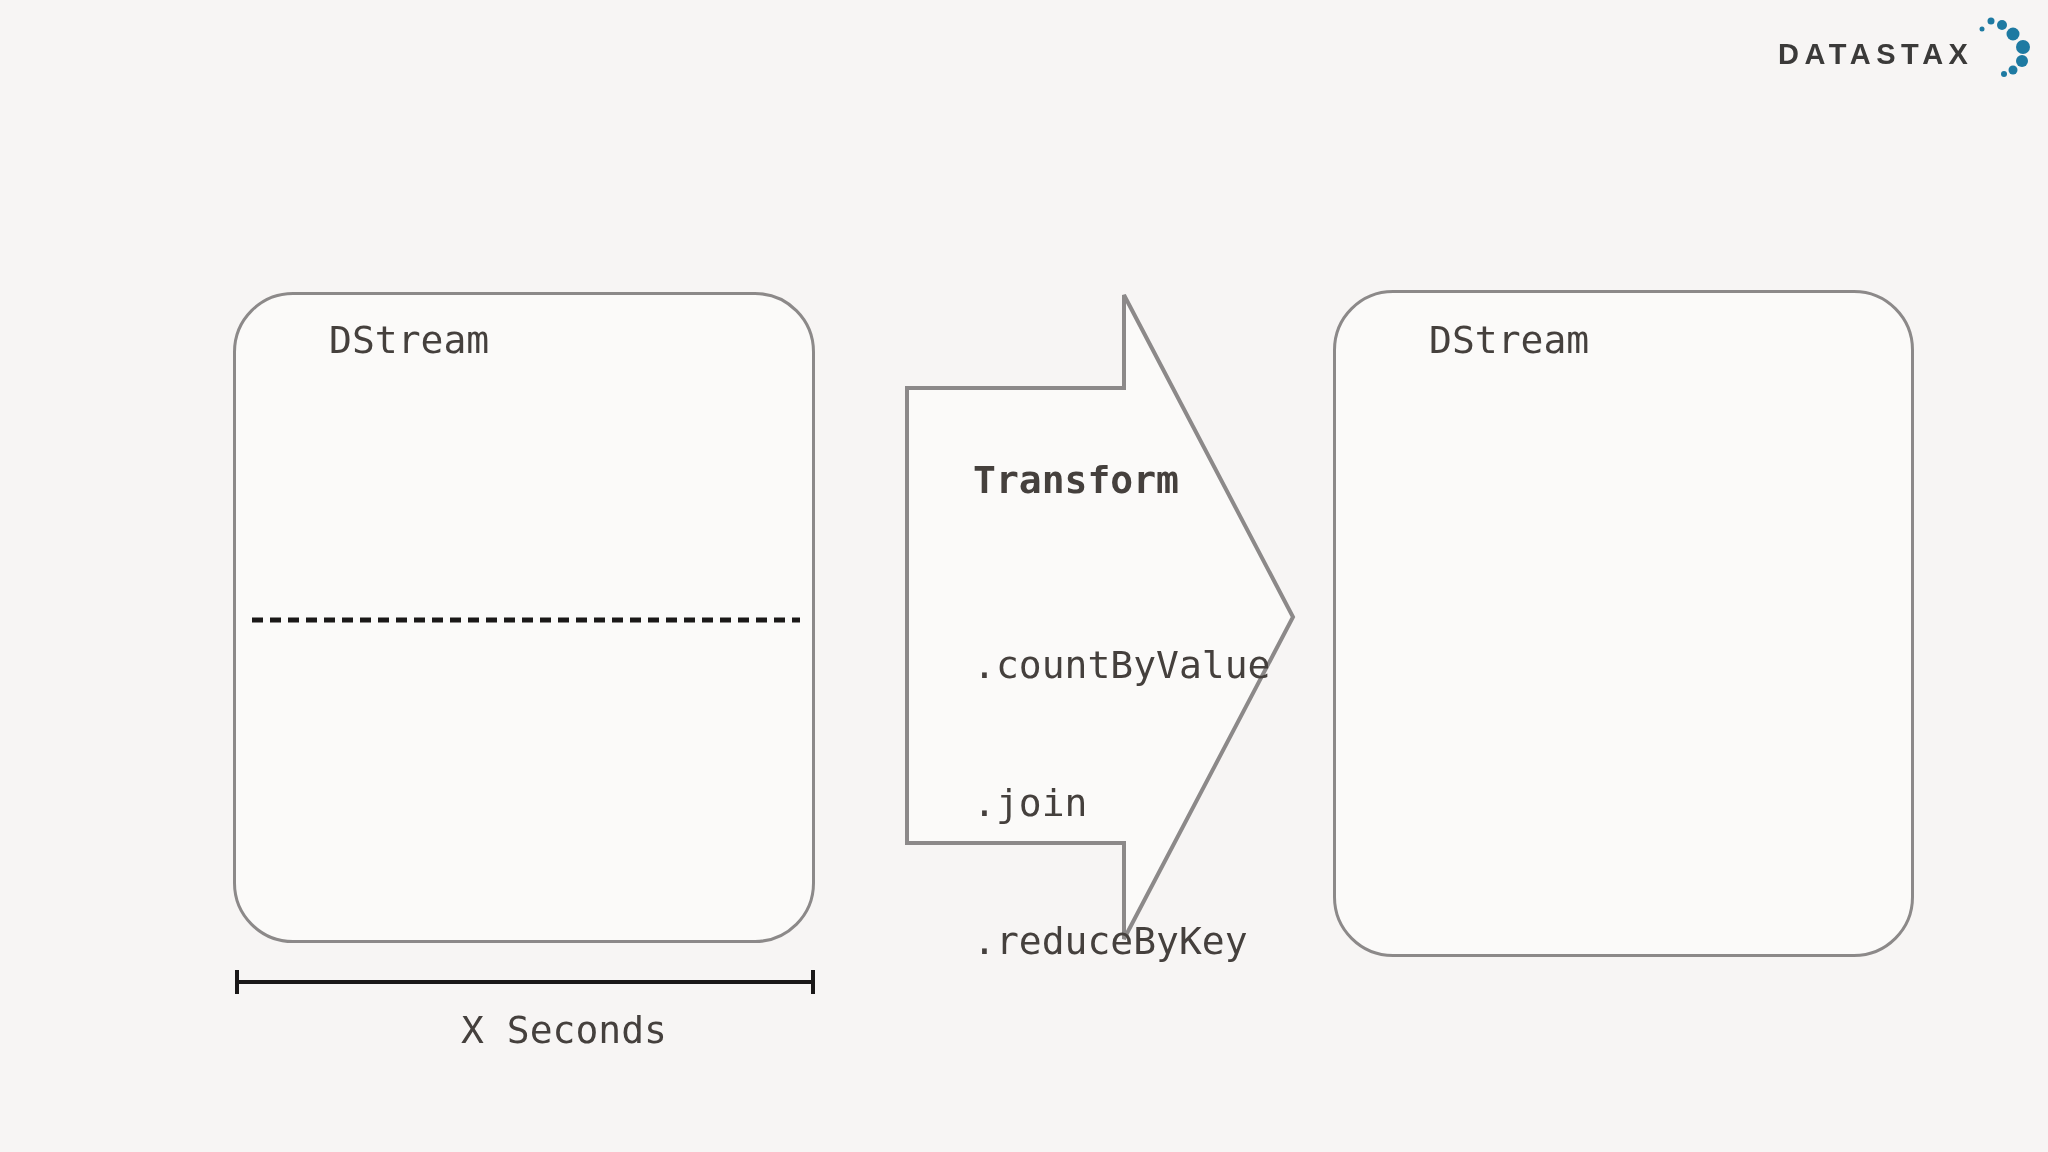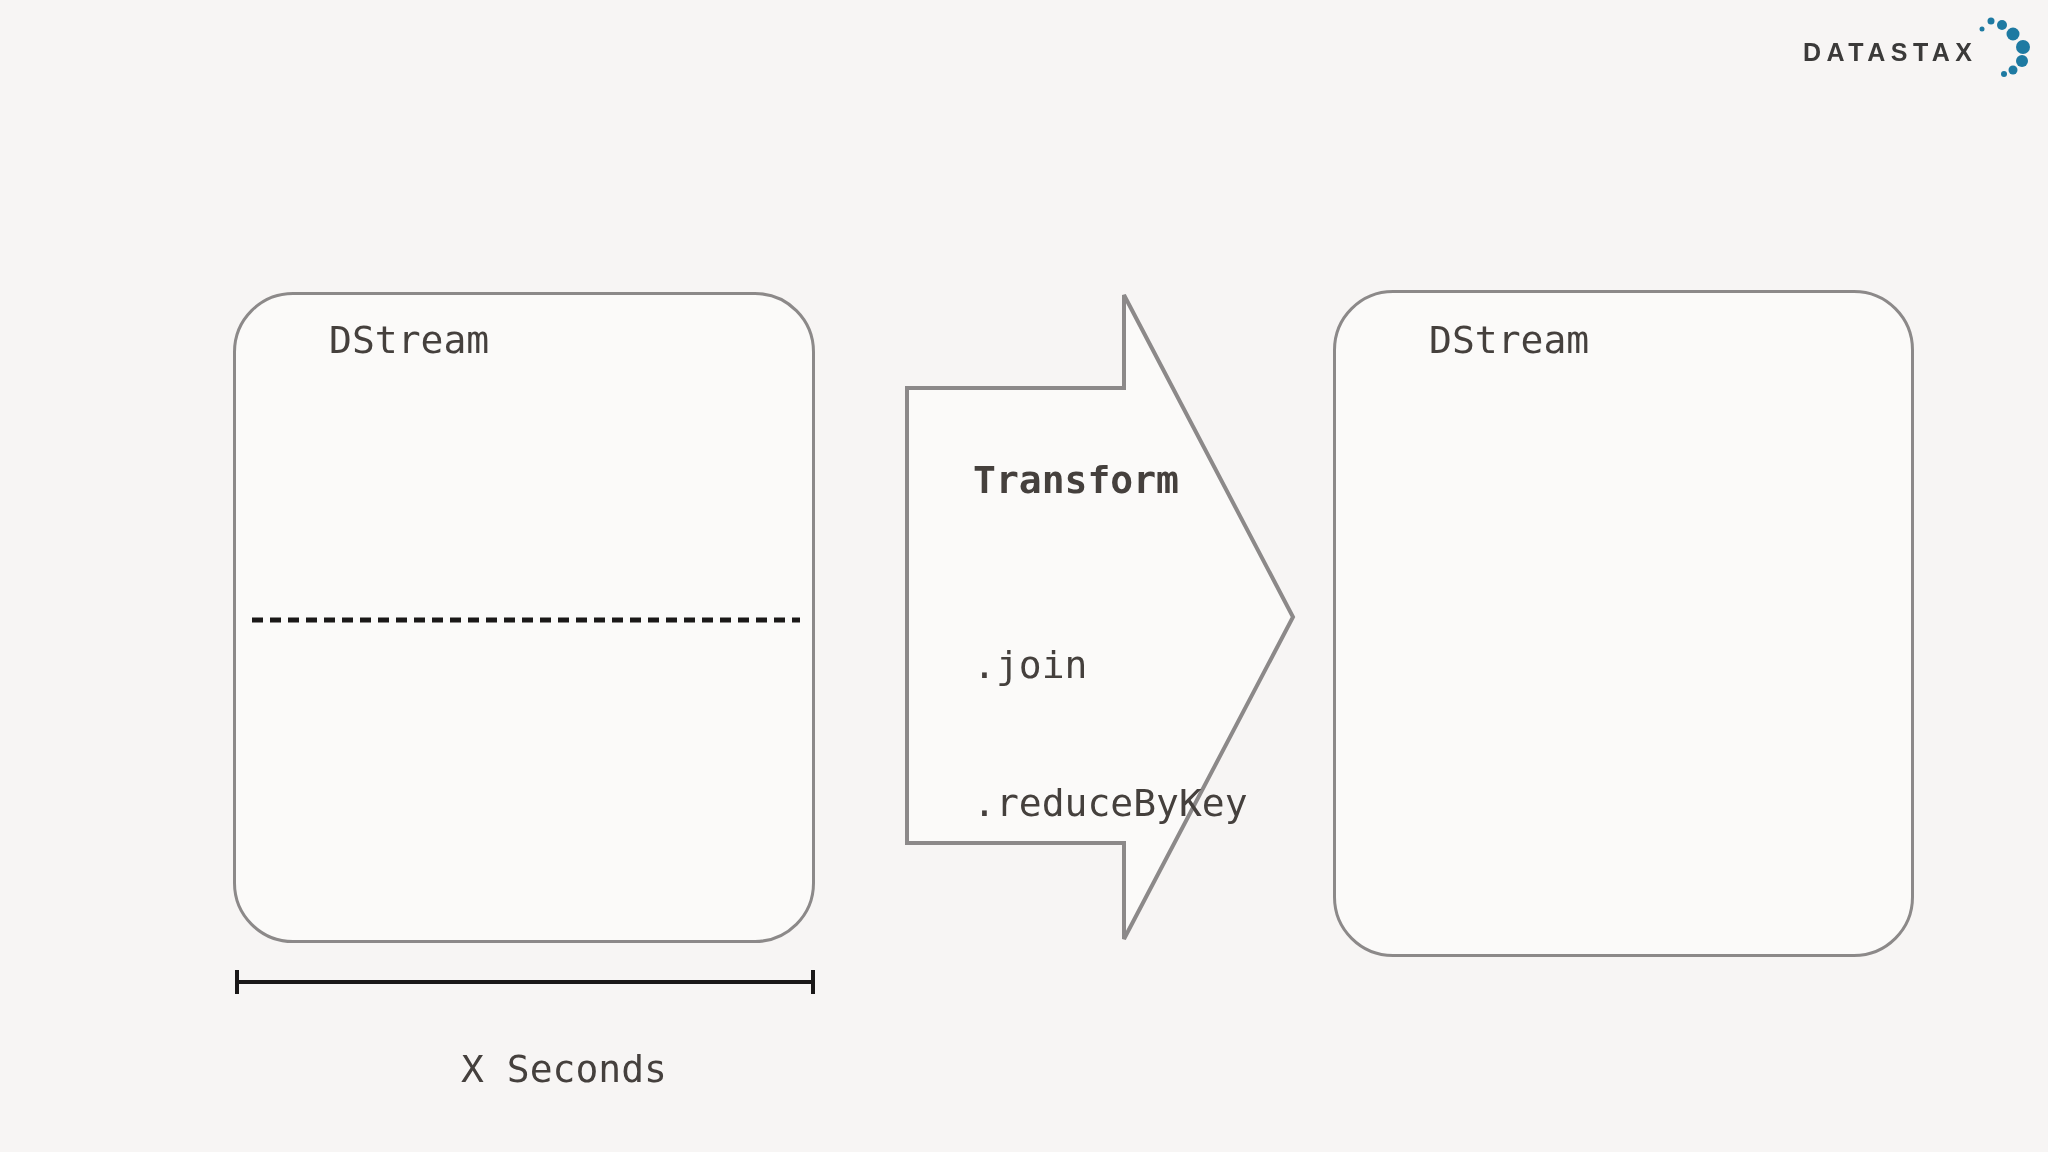--- a/index.html
+++ b/index.html
@@ -57,38 +57,37 @@
     stroke-width: 5;
     stroke-dasharray: 11 7;
   }
   .ruler-stroke {
     stroke: var(--line);
     stroke-width: 4;
   }
   .transform-title { left: 933px; top: 458px; font-weight: bold; }
   .transform-methods { left: 933px; top: 550px; line-height: 46px; }
   .x-seconds {
-    left: 233px; top: 1047px;
+    left: 233px; top: 1008px;
     width: 582px;
     text-align: center;
   }
   .logo {
     position: absolute;
     left: 1778px; top: 36px;
     width: 270px; height: 60px;
   }
   .logo-word {
     position: absolute;
     left: 0; top: 2px;
     font-family: "Liberation Sans", sans-serif;
-    font-size: 25px;
+    font-size: 29px;
     font-weight: bold;
     letter-spacing: 5.5px;
     color: var(--logo-text);
-    margin-left: 25px;
   }
   .logo-dots-svg {
     position: absolute;
     left: 198px; top: -24px;
     width: 72px; height: 84px;
   }
   .logo-dots-svg circle { fill: var(--dot); }
 </style>
 </head>
 <body>
@@ -113,20 +112,21 @@
     </g>
   </svg>
 
   <div class="mono-text label-left">DStream</div>
 
   <div class="mono-text label-right">DStream</div>
 
   <div class="mono-text transform-title">Transform</div>
 
   <div class="mono-text transform-methods">
+    <div>.countByValue</div>
     <div>.join</div>
     <div>.reduceByKey</div>
   </div>
 
   <div class="mono-text x-seconds">X Seconds</div>
 
   <div class="logo">
     <div class="logo-word">DATASTAX</div>
     <svg class="logo-dots-svg" viewBox="1978 12 72 84">
       <circle cx="1984" cy="29" r="2.5"></circle>

